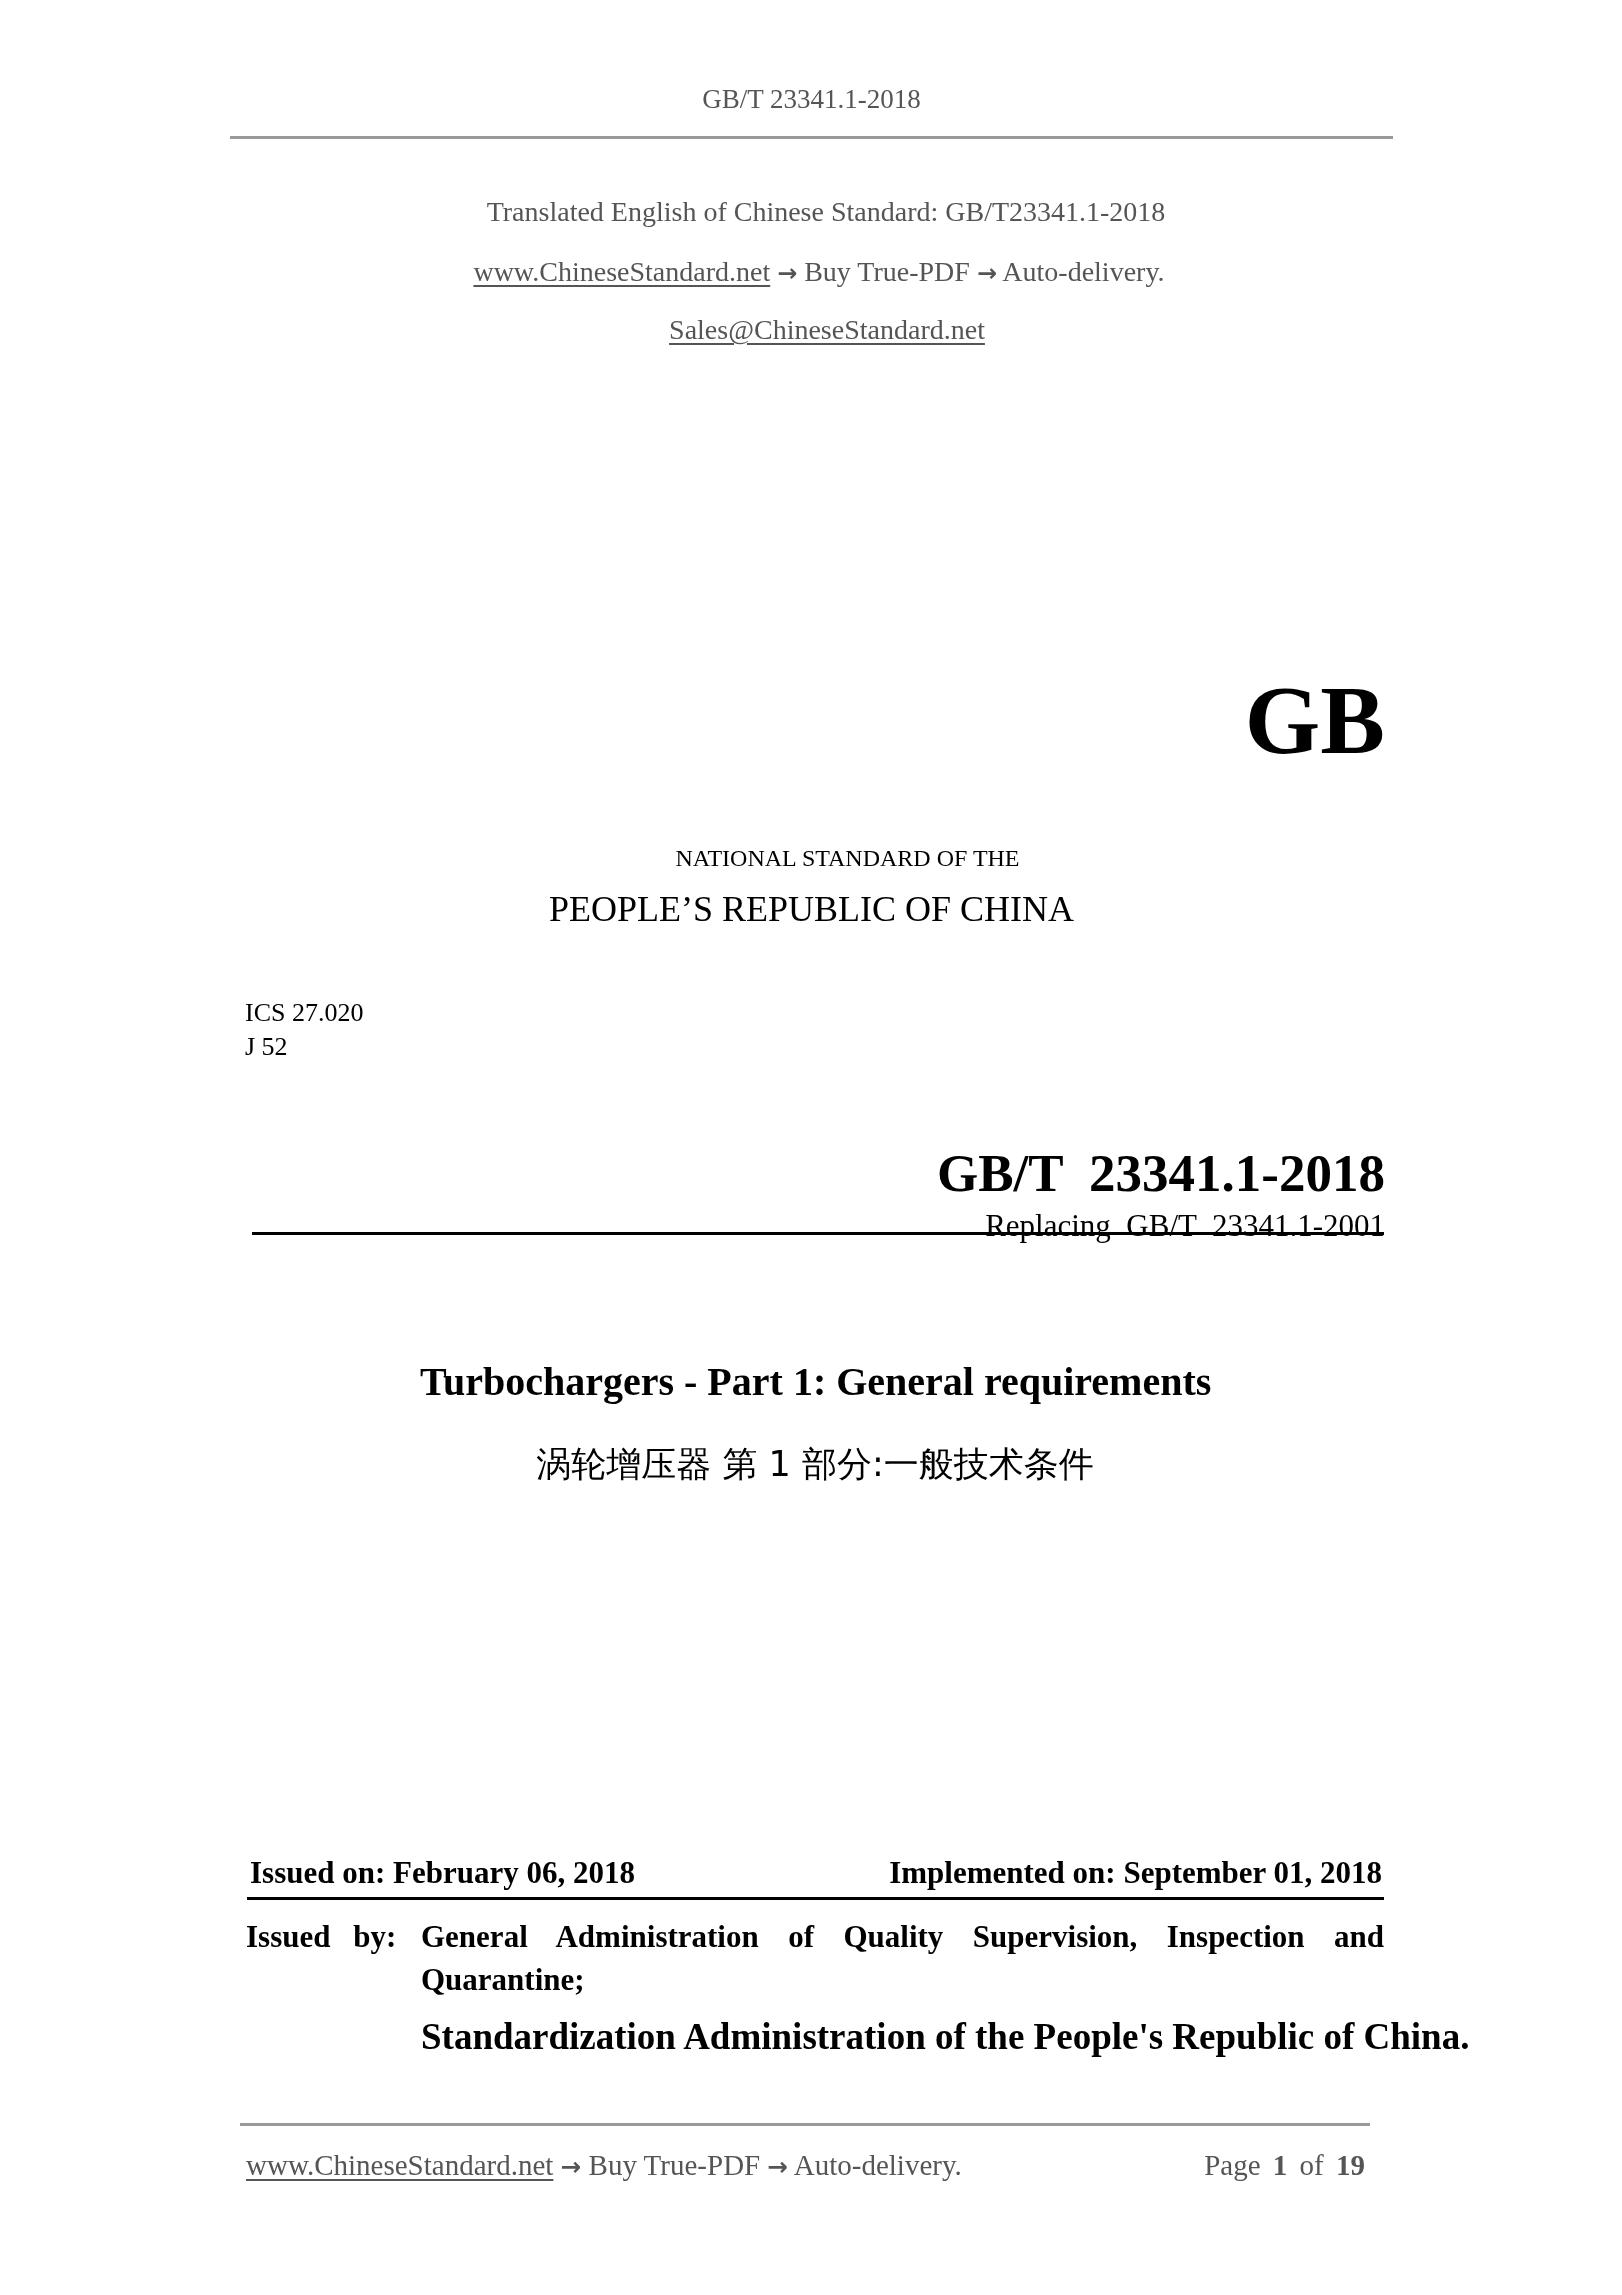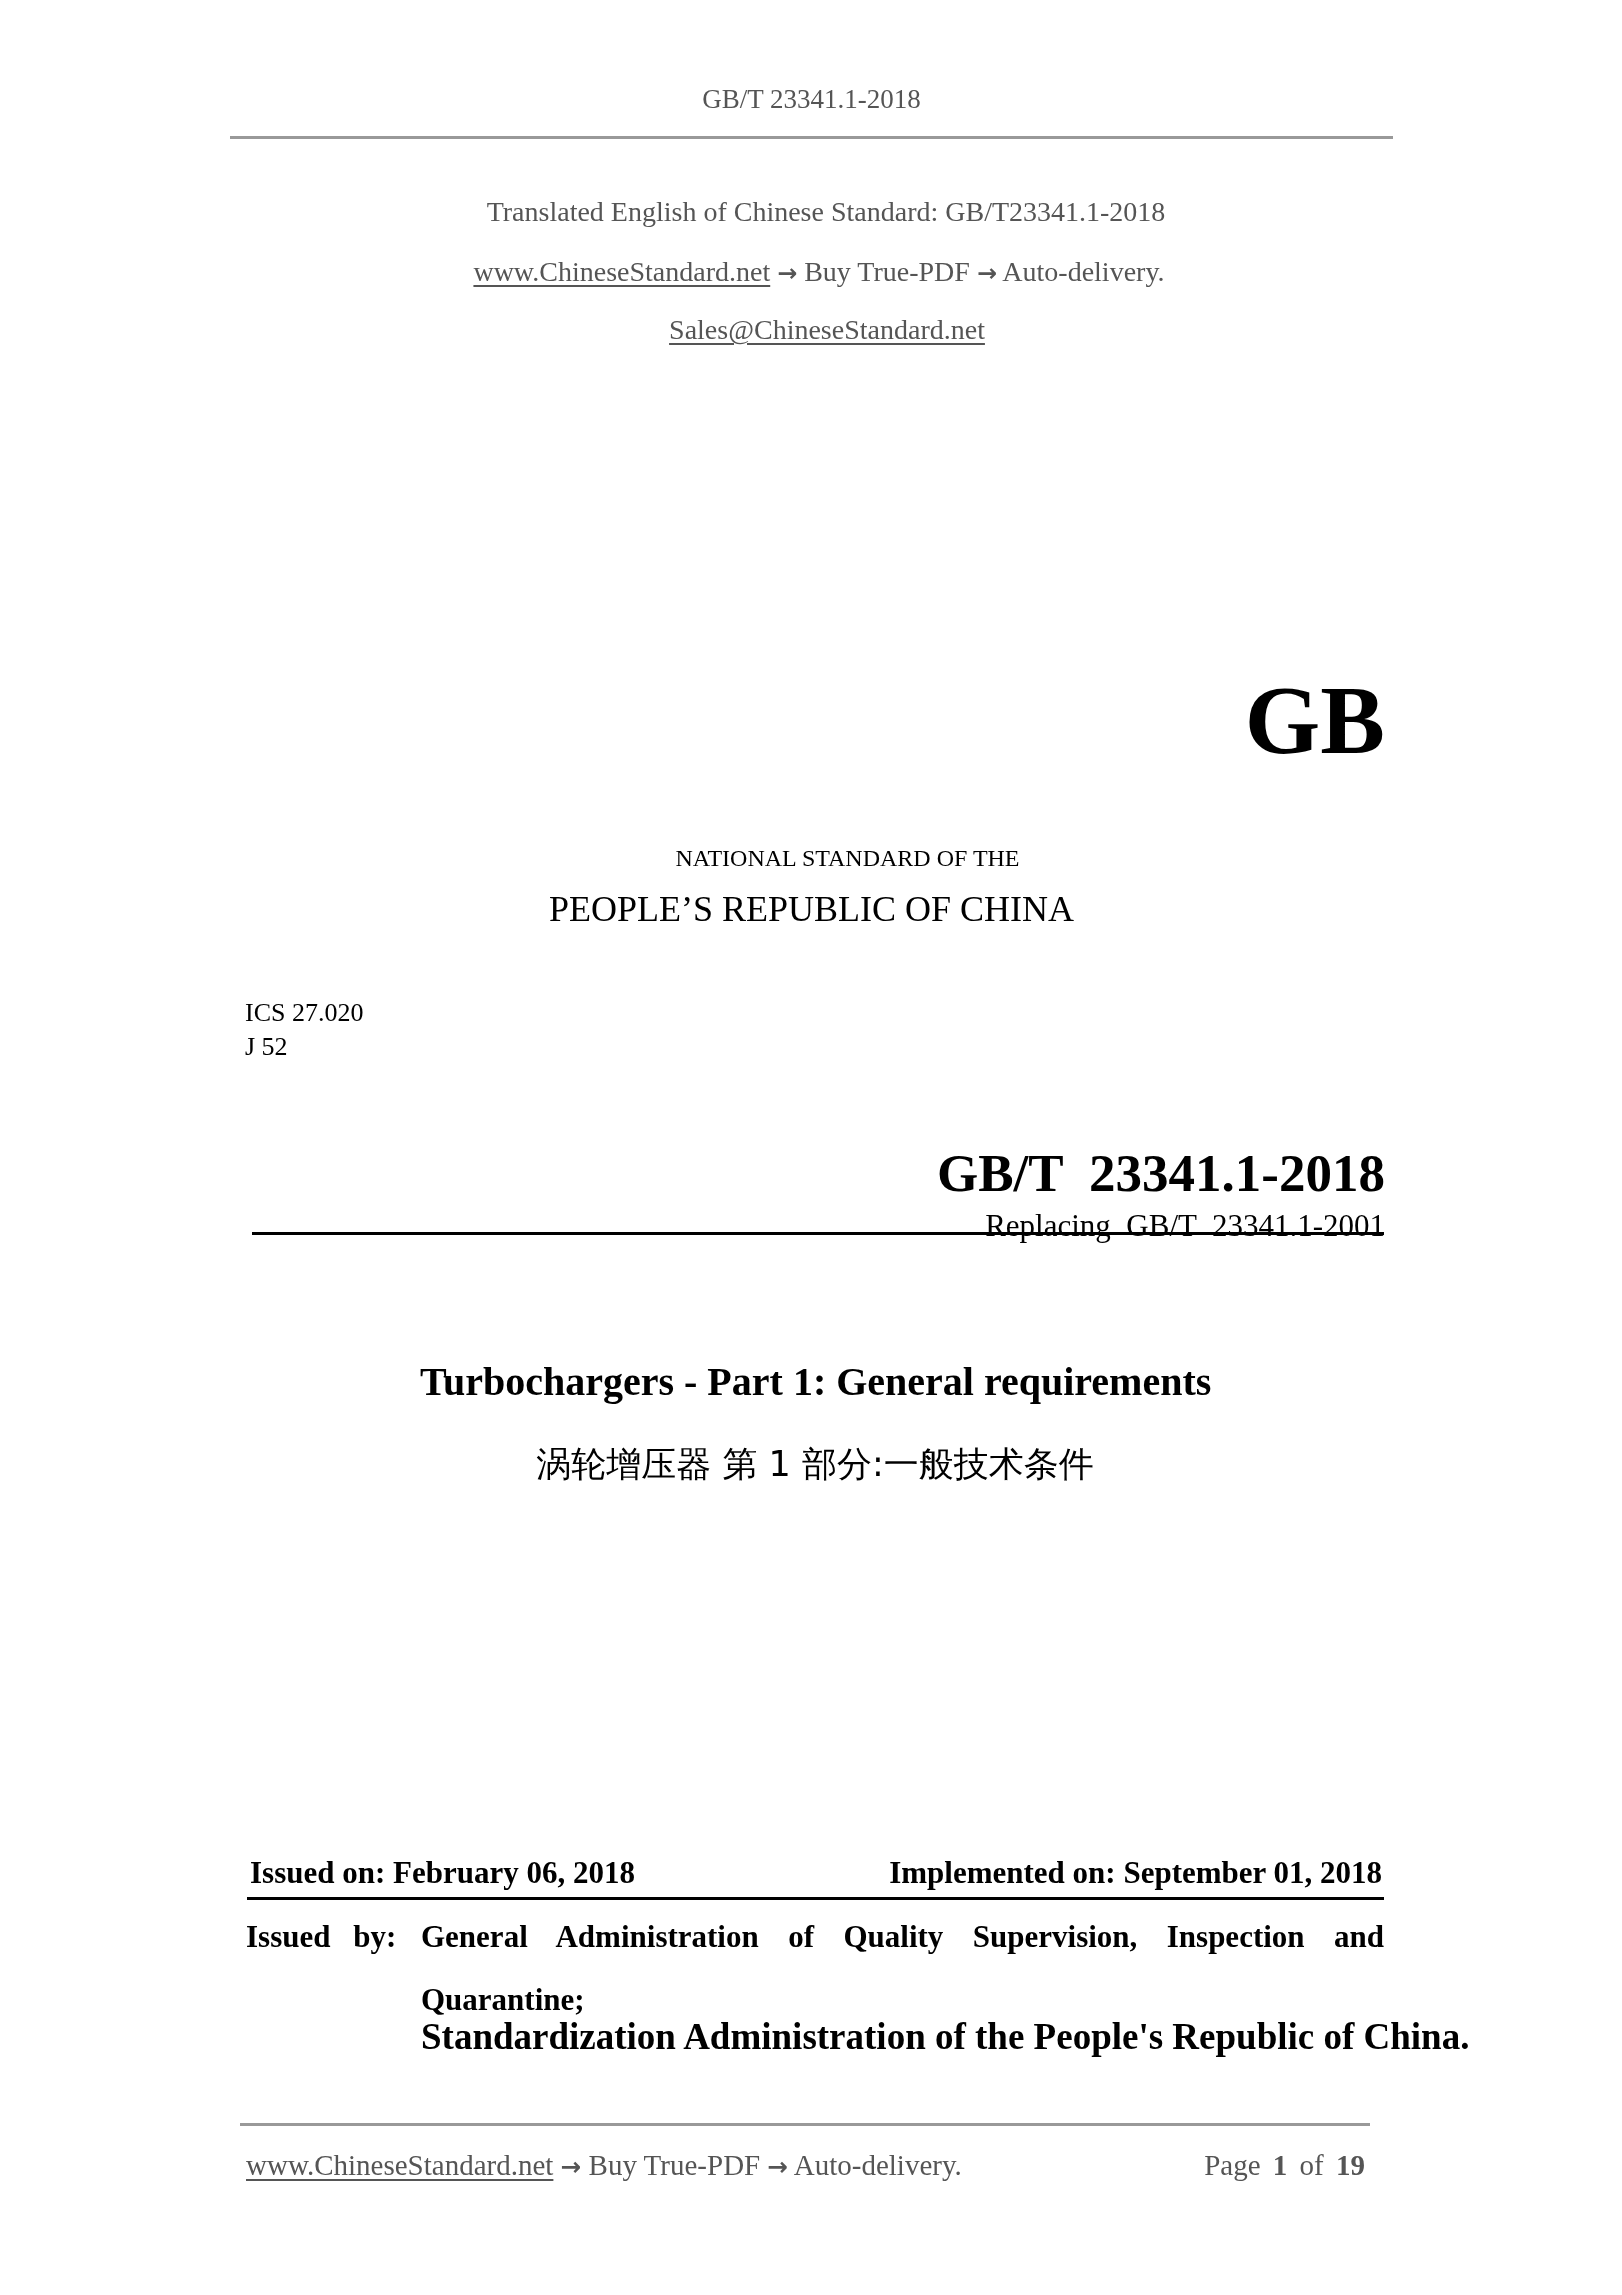--- a/index.html
+++ b/index.html
@@ -77,21 +77,21 @@
   <span>September 01, 2018</span>
 </div>
 <div class="rule" style="left:247px; top:1897px; width:1137px; height:3.3px; background:#000;"></div>
 
 <div class="abs b" style="left:246px; top:1921px; font-size:31px; width:167px; display:flex; justify-content:space-between;">
   <span style="word-spacing:15px;">Issued by:</span>
 </div>
 <div class="abs b" style="left:421px; top:1921px; width:963px; font-size:31px; text-align:justify; text-align-last:justify; white-space:normal;">
   <span>General Administration of Quality Supervision, Inspection and</span>
 </div>
-<div class="abs b" style="left:421px; top:1964px; font-size:31px;margin-top:20px;">
+<div class="abs b" style="left:421px; top:1964px; font-size:31px;">
   <span>Quarantine;</span>
 </div>
 <div class="abs b" style="left:421px; top:2018px; font-size:37px;">
   <span>Standardization Administration of the People's Republic of China.</span>
 </div>
 
 <div class="rule" style="left:240px; top:2123px; width:1130px; height:2.5px; background:#999;"></div>
 <div class="abs gray" style="left:246px; top:2151px; font-size:29px;">
   <span class="link">www.ChineseStandard.net</span>
   <span class="arrow">→</span>

